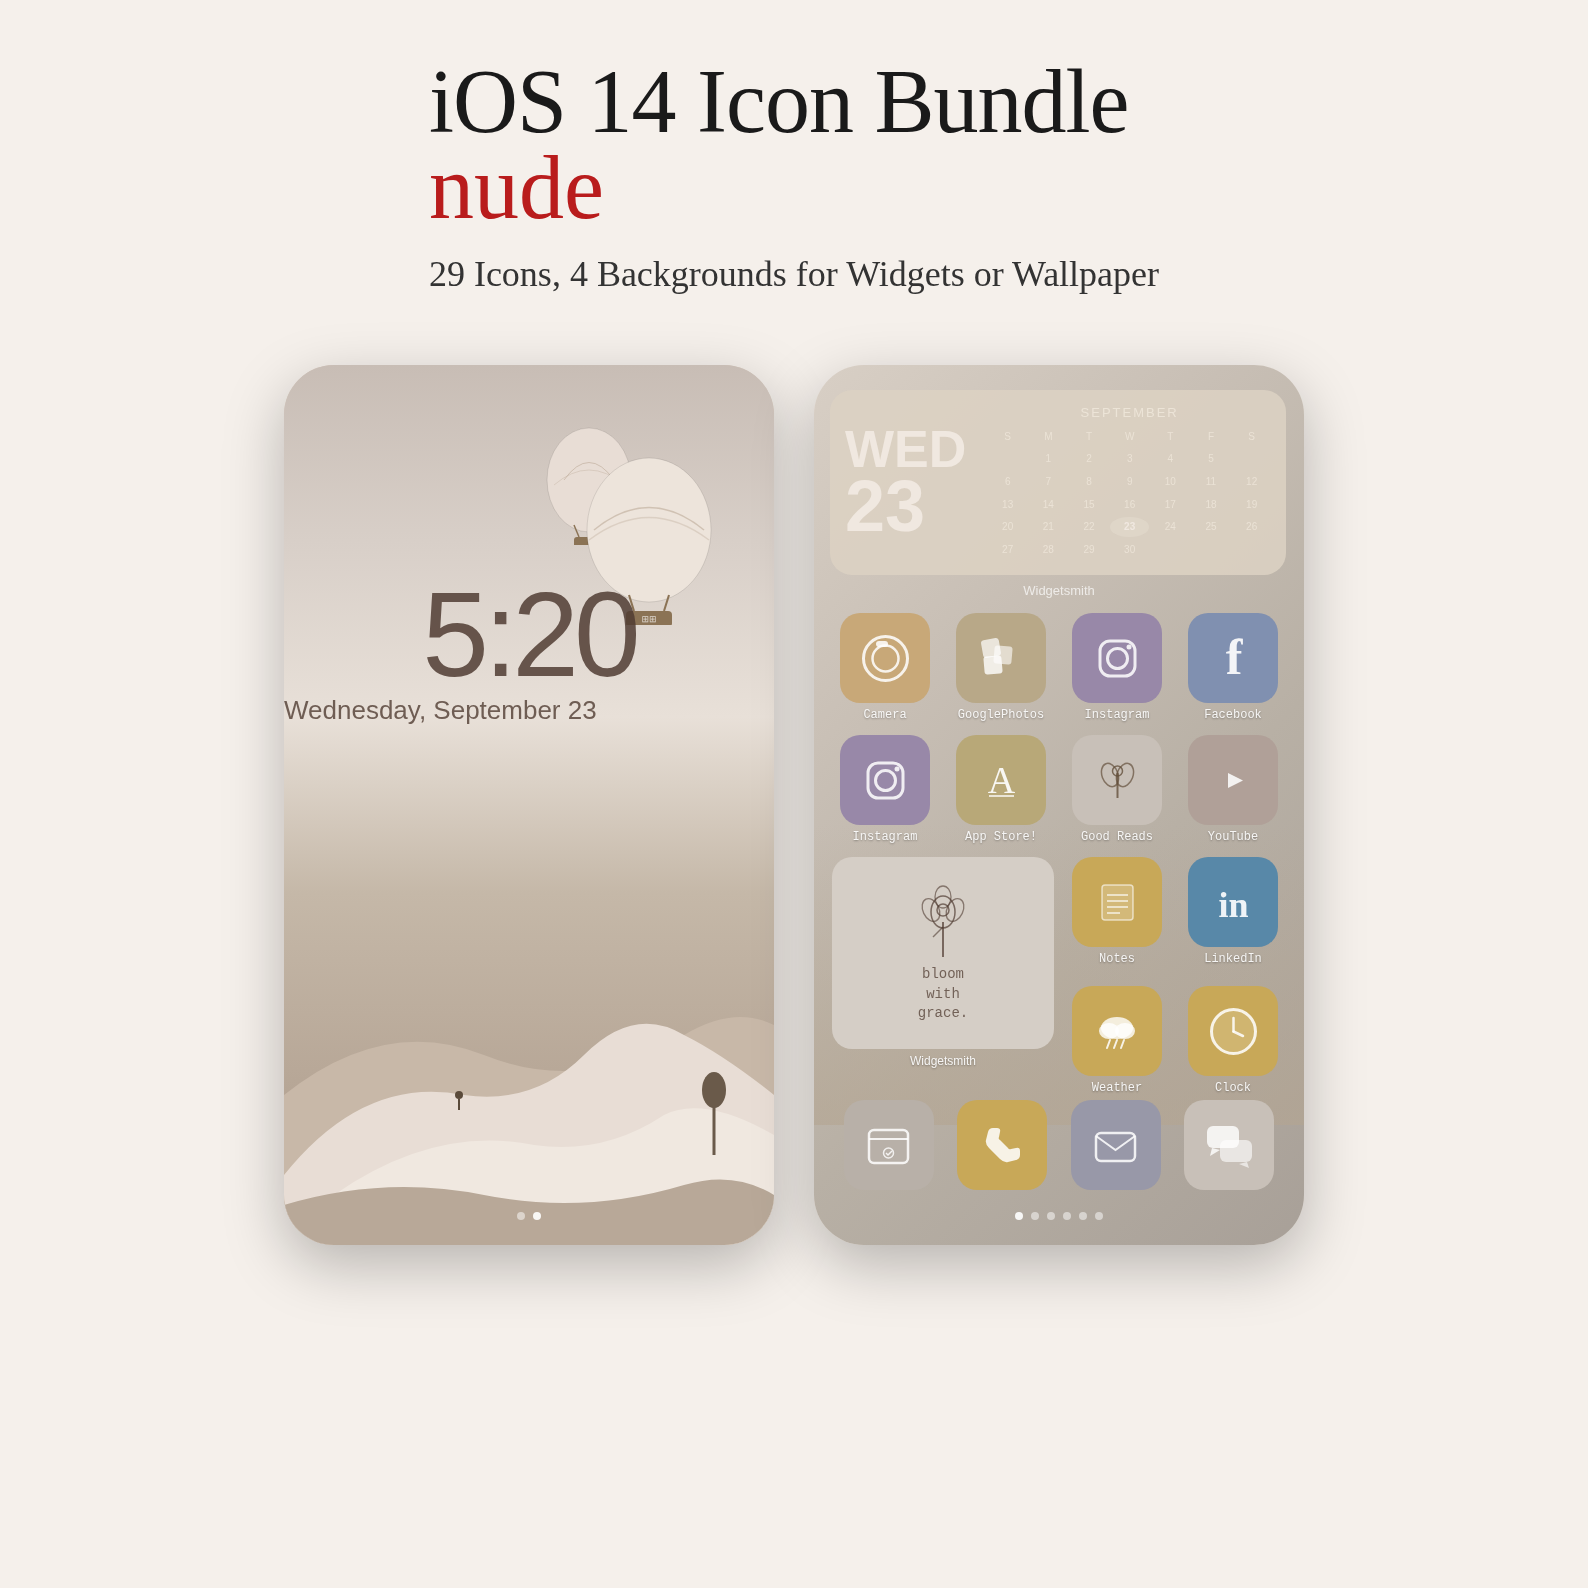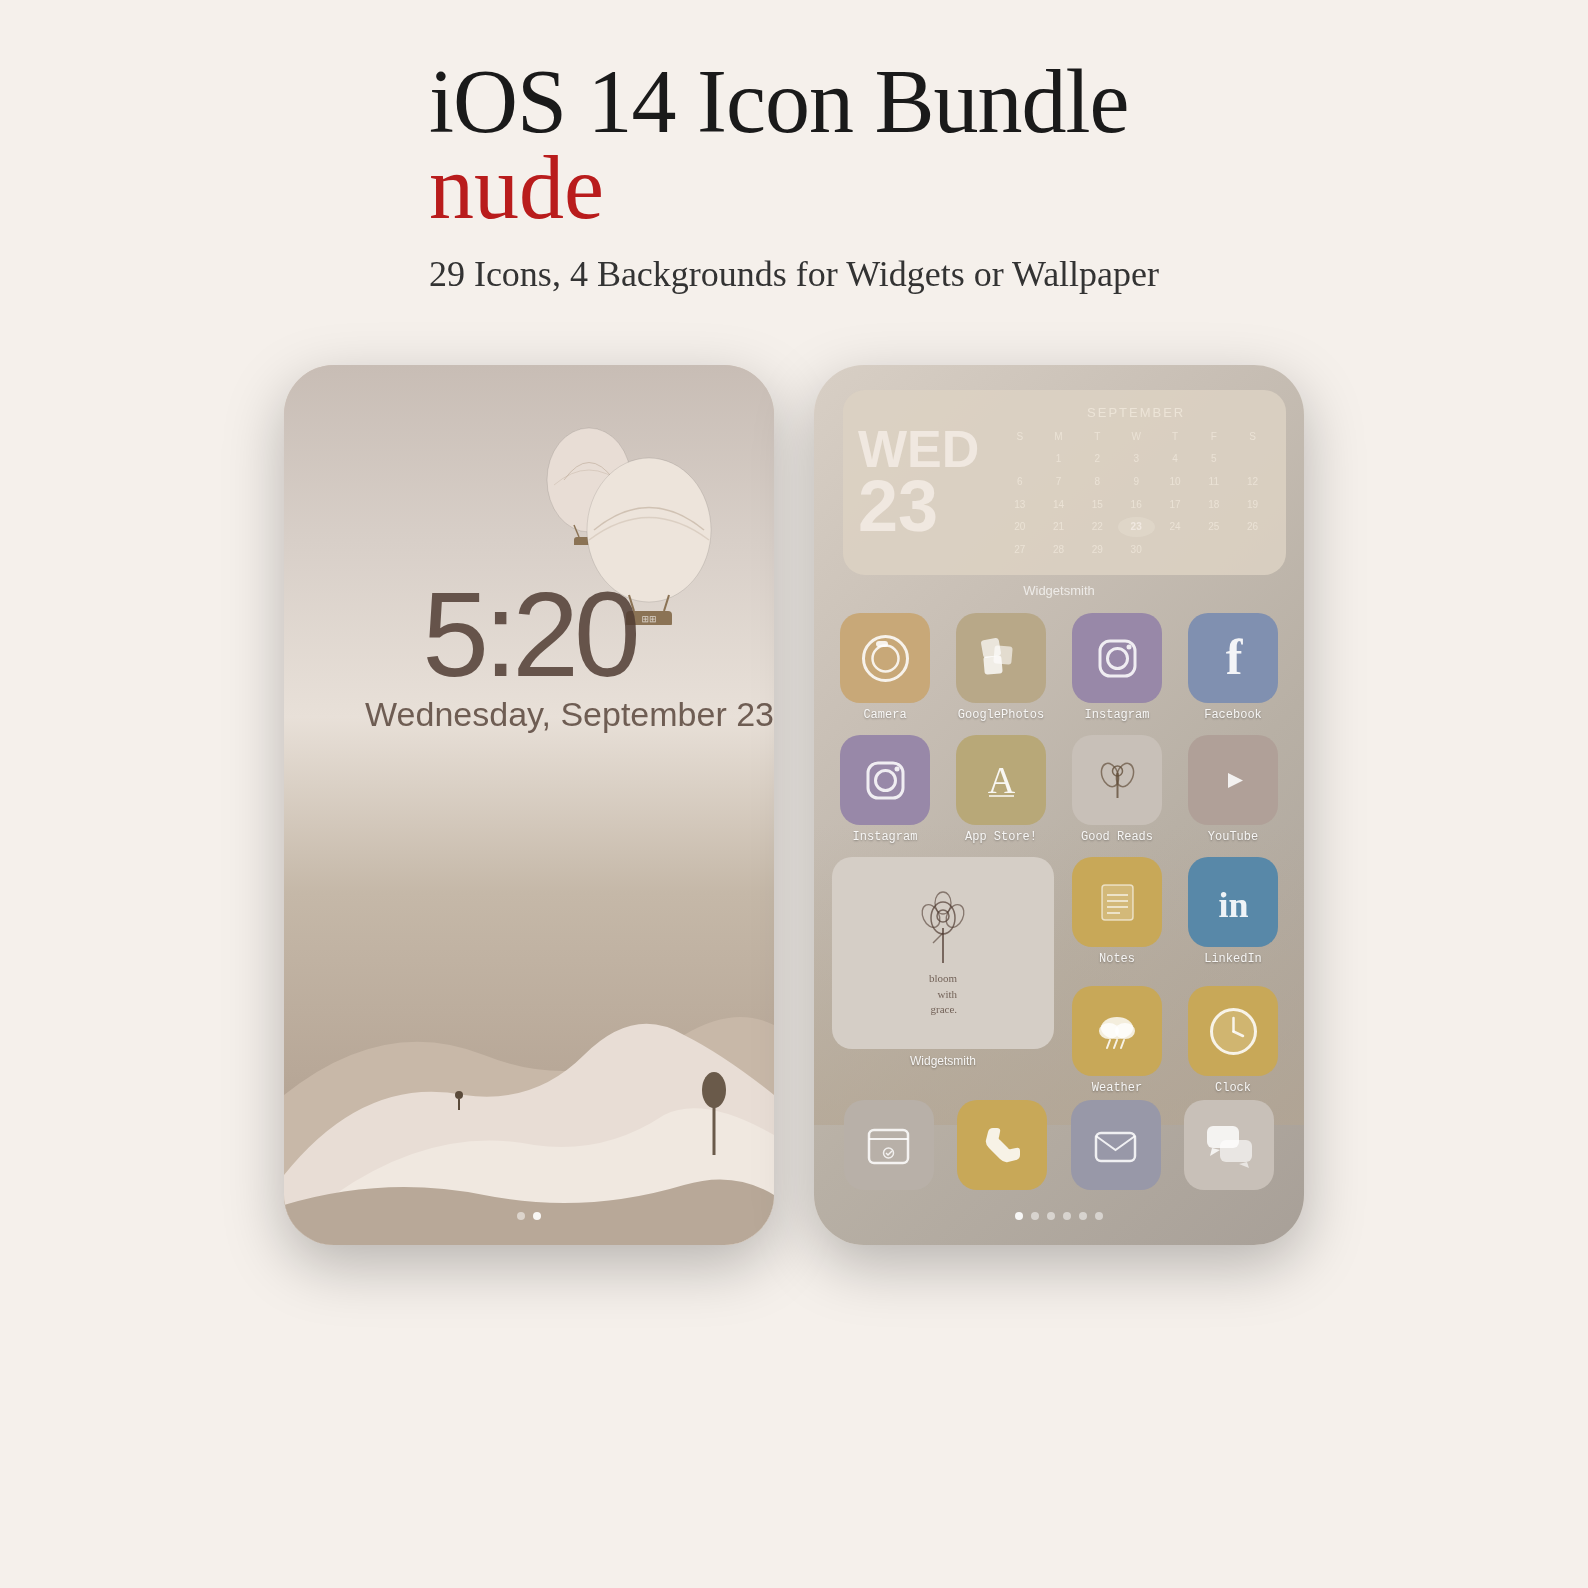--- a/index.html
+++ b/index.html
@@ -95,22 +95,22 @@
       color: rgba(80,60,50,0.85);
       letter-spacing: -5px;
       font-family: 'Helvetica Neue', sans-serif;
     }
 
     .lock-date {
       position: absolute;
       top: 330px;
       left: 0;
       right: 0;
-      text-align: right;
-      font-size: 34px;
+      text-align: left;
+      font-size: 26px;
       color: rgba(80,60,50,0.8);
       font-family: 'Helvetica Neue', sans-serif;
       font-weight: 300;
     }
 
     
     .sand-dune {
       position: absolute;
       bottom: 0;
       left: 0;
@@ -159,21 +159,21 @@
       width: 100%;
       height: 100%;
       background: linear-gradient(135deg, #d8cfc5 0%, #c8bfb5 30%, #b8b0a5 60%, #a8a098 100%);
       position: relative;
     }
 
     
     .widget-calendar {
       position: absolute;
       top: 25px;
-      left: 29px;
+      left: 16px;
       right: 18px;
       height: 185px;
       background: rgba(220, 210, 195, 0.88);
       border-radius: 22px;
       padding: 15px;
       display: flex;
       gap: 22px;
     }
 
     .widget-left {
@@ -619,21 +619,21 @@
           <div style="width:100%; height:192px; background:#d5cec6; border-radius:20px; display:flex; flex-direction:column; align-items:center; justify-content:center; gap:8px;">
             <svg width="60" height="75" viewBox="0 0 60 75">
               <line x1="30" y1="75" x2="30" y2="40" stroke="rgba(80,60,50,0.7)" stroke-width="2"></line>
               <line x1="20" y1="55" x2="30" y2="45" stroke="rgba(80,60,50,0.6)" stroke-width="1.5"></line>
               <ellipse cx="30" cy="30" rx="12" ry="16" fill="none" stroke="rgba(80,60,50,0.7)" stroke-width="1.5"></ellipse>
               <ellipse cx="18" cy="28" rx="8" ry="12" fill="none" stroke="rgba(80,60,50,0.6)" stroke-width="1.3" transform="rotate(-25,18,28)"></ellipse>
               <ellipse cx="42" cy="28" rx="8" ry="12" fill="none" stroke="rgba(80,60,50,0.6)" stroke-width="1.3" transform="rotate(25,42,28)"></ellipse>
               <ellipse cx="30" cy="15" rx="8" ry="11" fill="none" stroke="rgba(80,60,50,0.6)" stroke-width="1.3" transform="rotate(0,30,15)"></ellipse>
               <circle cx="30" cy="28" r="6" fill="none" stroke="rgba(80,60,50,0.7)" stroke-width="1.5"></circle>
             </svg>
-            <div style="font-size:11px; color:rgba(80,60,50,0.75); font-family:Liberation Serif, serif; text-align:right; line-height:1.4;">bloom<br>with<br>grace.</div>
+            <div style="font-size:14px; color:rgba(80,60,50,0.75); font-family:Liberation Mono, monospace; text-align:center; line-height:1.4;">bloom<br>with<br>grace.</div>
           </div>
           <div style="text-align:center; font-size:12px; color:rgba(255,255,255,0.9); font-family:'Helvetica Neue',sans-serif; text-shadow:0 1px 2px rgba(0,0,0,0.3); margin-top:5px;">Widgetsmith</div>
         </div>
 
         <div class="app-icon">
           <div class="app-icon-img icon-notes">
             <svg width="55" height="55" viewBox="0 0 55 55">
 
               <rect x="12" y="10" width="31" height="35" rx="3" fill="rgba(255,255,255,0.2)" stroke="rgba(255,255,255,0.6)" stroke-width="1.5"></rect>
               <line x1="17" y1="20" x2="38" y2="20" stroke="rgba(255,255,255,0.8)" stroke-width="1.5"></line>

